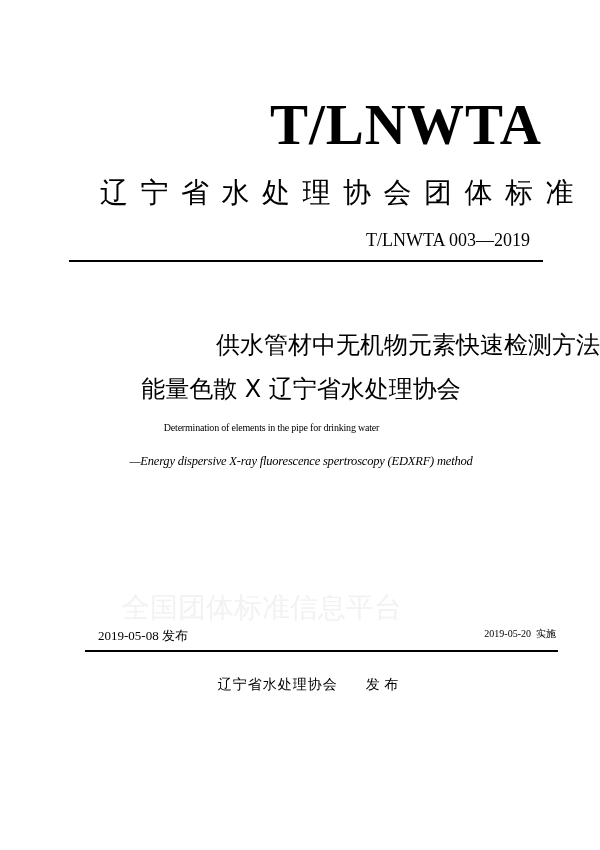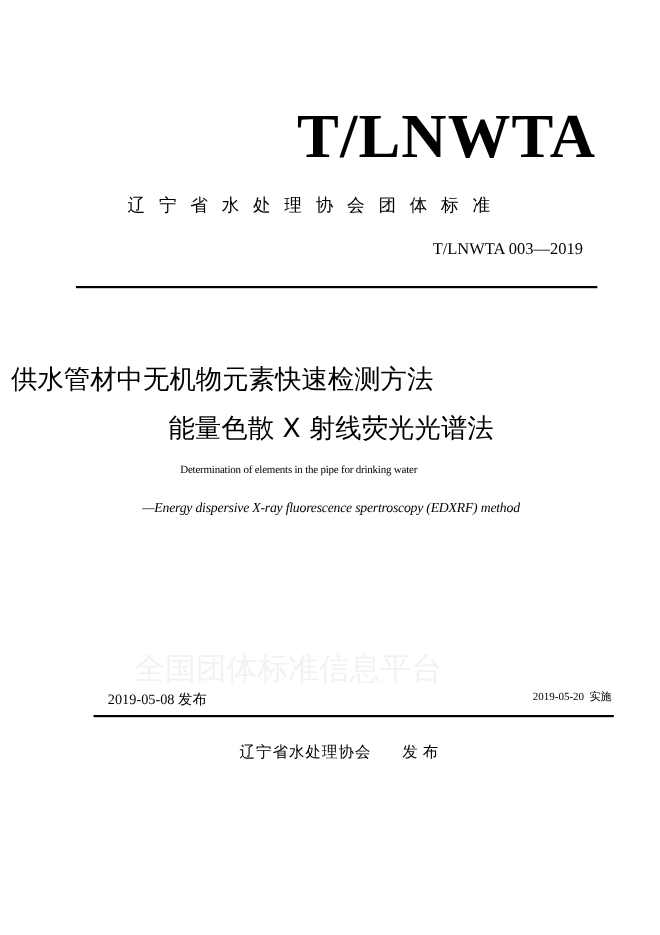--- a/index.html
+++ b/index.html
@@ -1,25 +1,25 @@
 <!DOCTYPE html>
 <html><head>
 <meta charset="utf-8">
 <style>
   html, body { margin:0; padding:0; background:#ffffff; }
   body { width:600px; height:850px; position:relative; overflow:hidden; color:#000; }
   .abs { position:absolute; }
   .serif { font-family: "Liberation Serif", "DejaVu Serif", serif; }
   .sans { font-family: "DejaVu Sans", "Liberation Sans", sans-serif; }
   #org-code { right:58px; top:96px; font-size:57px; font-weight:bold; letter-spacing:1px; line-height:1; }
-  #org-standard { left:116px; top:179px; width:440px; font-size:16px; letter-spacing:12.5px; line-height:1; white-space:nowrap; }
-  #std-number { right:70px; top:220px; font-size:15px; line-height:1; white-space:nowrap; }
+  #org-standard { left:100px; top:179px; width:440px; font-size:28px; letter-spacing:12.5px; line-height:1; white-space:nowrap; }
+  #std-number { right:70px; top:231px; font-size:18px; line-height:1; white-space:nowrap; }
   .rule { height:2px; background:#000; }
   #rule-top { left:69px; top:260px; width:474px; }
-  #title-cn-1 { left:0; width:600px; top:333px; text-align:left; font-size:24px; line-height:1; padding-left:10px; box-sizing:border-box; }
+  #title-cn-1 { left:0; width:600px; top:333px; text-align:right; font-size:24px; line-height:1; padding-left:10px; box-sizing:border-box; }
   #title-cn-2 { left:0; width:600px; top:377px; text-align:center; font-size:24px; line-height:1; padding-left:2px; box-sizing:border-box; }
   #title-en-1 { left:0; width:537px; top:423px; text-align:center; font-size:10px; line-height:1; padding-left:6px; box-sizing:border-box; letter-spacing:-0.2px; }
   #title-en-2 { left:0; width:600px; top:455px; text-align:center; font-size:12.5px; line-height:1; padding-left:2px; box-sizing:border-box; letter-spacing:-0.2px;font-style:italic; }
   #watermark { left:122px; top:594px; font-size:28px; color:#f2f2f2; letter-spacing:0px; line-height:1; white-space:nowrap; }
   #issue-date { left:98px; top:629px; font-size:13px; line-height:1; white-space:nowrap; }
   #impl-date { right:44px; top:629px; font-size:10px; line-height:1; white-space:nowrap; }
   #rule-bottom { left:85px; top:650px; width:473px; }
   #publisher { left:0; width:596px; top:677px; text-align:center; font-size:14px; line-height:1; white-space:nowrap; padding-left:20px; box-sizing:border-box; }
   .gap { display:inline-block; width:28px; }
   .ls { letter-spacing:1px; }
@@ -29,21 +29,21 @@
 
 <div class="abs serif" id="org-code">T/LNWTA</div>
 
 <div class="abs sans" id="org-standard">辽宁省水处理协会团体标准</div>
 
 <div class="abs serif" id="std-number">T/LNWTA 003—2019</div>
 
 <div class="abs rule" id="rule-top"></div>
 
 <div class="abs sans" id="title-cn-1">供水管材中无机物元素快速检测方法</div>
-<div class="abs sans" id="title-cn-2">能量色散 X 射线荧光光谱法</div>
+<div class="abs sans" id="title-cn-2">能量色散 X 辽宁省水处理协会</div>
 
 <div class="abs serif" id="title-en-1">Determination of elements in the pipe for drinking water</div>
 <div class="abs serif" id="title-en-2">—Energy dispersive X-ray fluorescence spertroscopy (EDXRF) method</div>
 
 <div class="abs sans" id="watermark">全国团体标准信息平台</div>
 
 <div class="abs serif" id="issue-date">
   <span>2019-05-08</span>
   <span class="sans">发布</span>
 </div>

